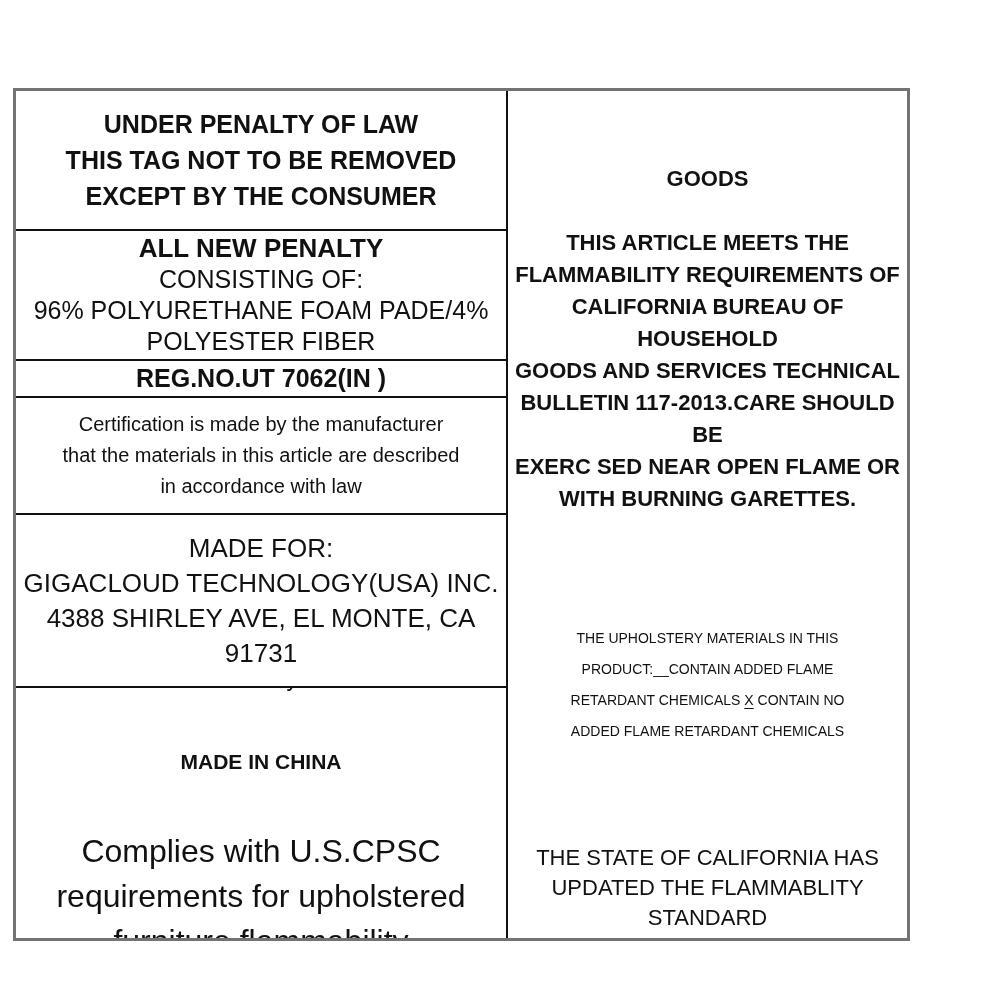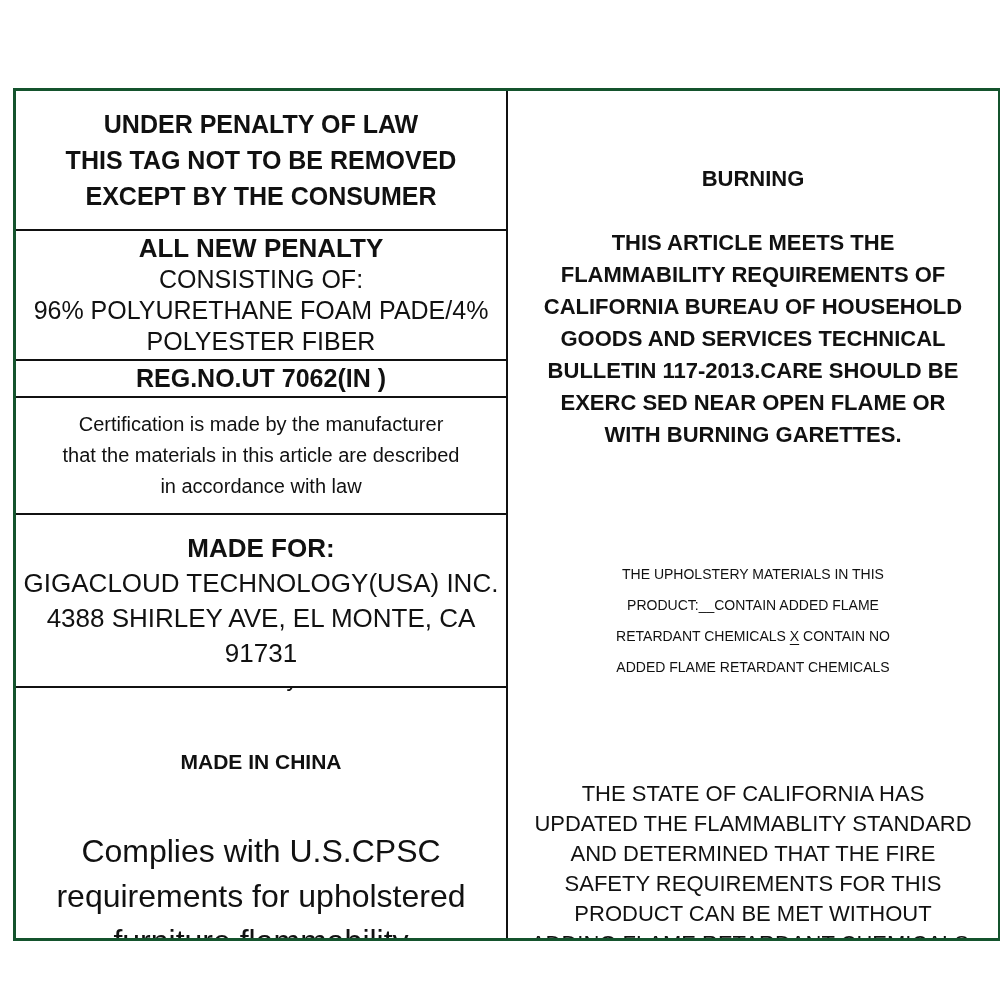--- a/index.html
+++ b/index.html
@@ -13,23 +13,23 @@
     position: relative;
     width: 1000px;
     height: 1000px;
     background: #ffffff;
     overflow: hidden;
   }
   .tag {
     position: absolute;
     left: 13px;
     top: 88px;
-    width: 988px;
+    width: 897px;
     height: 853px;
-    border: 3px solid #14532d;
+    border: 3px solid #737373;
     box-sizing: border-box;
     display: flex;
     background: #ffffff;
   }
   .col-left {
     width: 492px;
     flex: 0 0 492px;
     border-right: 2px solid #111111;
     box-sizing: border-box;
     display: flex;
@@ -46,21 +46,21 @@
     border-bottom: 2px solid #111111;
     overflow: hidden;
     padding: 0 4px;
   }
   .s-penalty  { height: 140px; font-weight: bold; font-size: 25px; line-height: 36px; }
   .s-material { height: 130px; font-size: 25px; line-height: 31px; }
   .s-material .heading { font-weight: bold; font-size: 26px; }
   .s-reg      { height: 37px;  font-weight: bold; font-size: 25px; line-height: 33px; }
   .s-cert     { height: 117px; font-size: 20px; line-height: 31px; }
   .s-madefor  { height: 173px; font-size: 26px; line-height: 35px; }
-  .s-madefor .heading { font-weight: bold; text-align: center; }
+  .s-madefor .heading { font-weight: normal; text-align: center; }
   .s-origin   { flex: 1; border-bottom: none !important; font-size: 23px; line-height: 33px; justify-content: flex-start; padding-top: 32px; gap: 48px; }
   .made-in { font-weight: bold; font-size: 21px; line-height: 38px; }
   .cpsc    { font-size: 32px; line-height: 45px; }
   .col-right {
     flex: 1;
     box-sizing: border-box;
     text-align: center;
     white-space: pre-line;
     padding: 22px 6px 0 6px;
     overflow: hidden;
@@ -111,21 +111,21 @@
         <div>Date of Delivery 10/2024</div>
         <div class="made-in">MADE IN CHINA</div>
         <div class="cpsc">Complies with U.S.CPSC
 requirements for upholstered
 furniture flammability</div>
       </section>
     </div>
 
     <div class="col-right">
       <div class="notice-block">
-        <div>BURNING</div>
+        <div>GOODS</div>
         <div>THIS ARTICLE MEETS THE
 FLAMMABILITY REQUIREMENTS OF
 CALIFORNIA BUREAU OF HOUSEHOLD
 GOODS AND SERVICES TECHNICAL
 BULLETIN 117-2013.CARE SHOULD BE
 EXERC SED NEAR OPEN FLAME OR
 WITH BURNING GARETTES.</div>
       </div>
 
       <div class="p-upholstery"><span>THE UPHOLSTERY MATERIALS IN THIS

